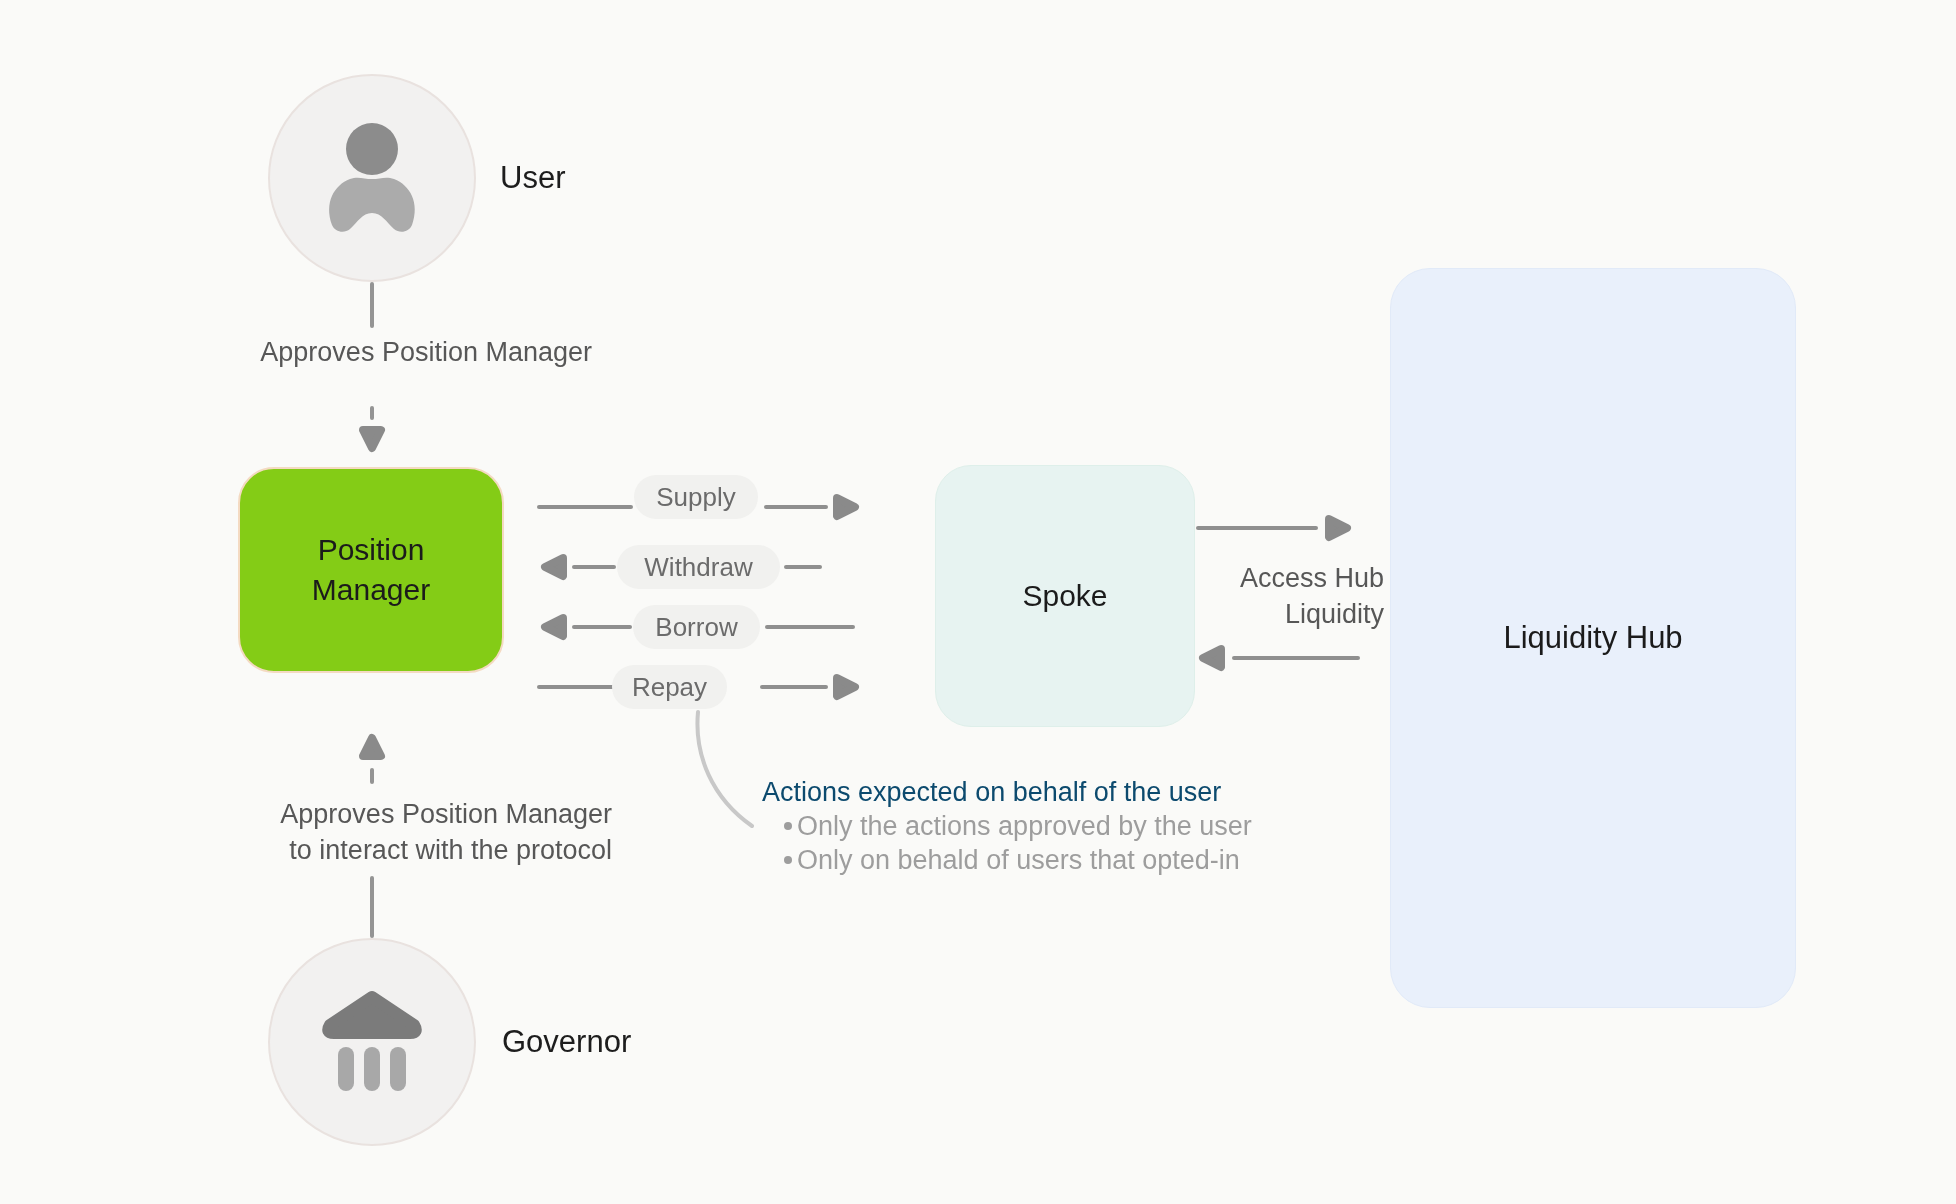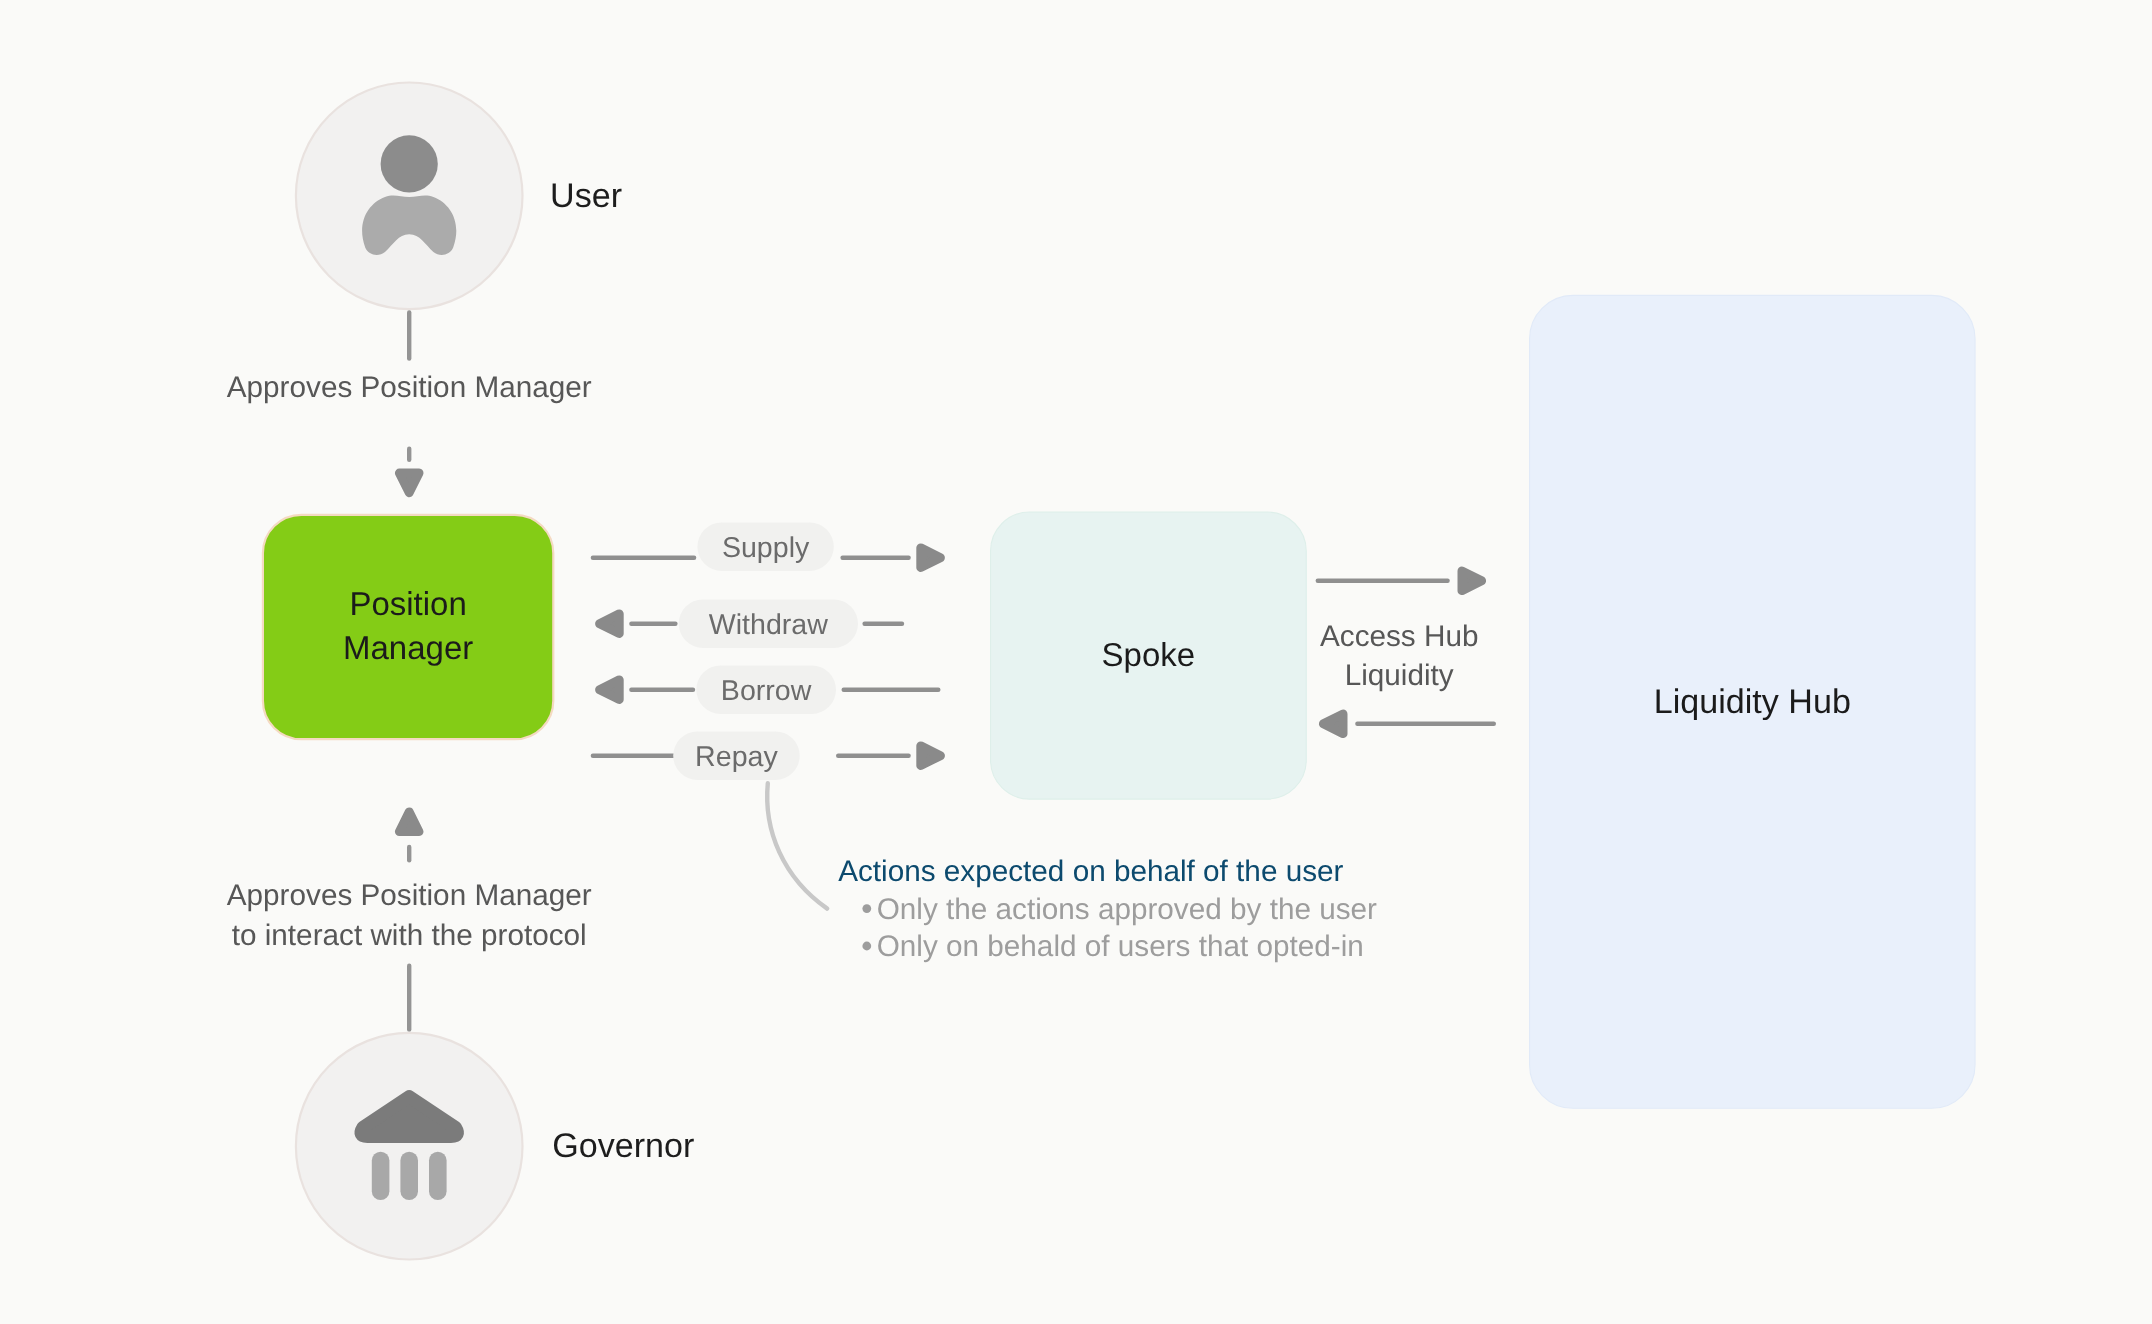--- a/index.html
+++ b/index.html
@@ -18,31 +18,31 @@
     display:flex; align-items:center; justify-content:center;
   }
   .actor-label { font-size:31px; line-height:40px; color:#1D1D1D; }
 
   
   .box {
     box-sizing:border-box; display:flex; flex-direction:column;
     align-items:center; justify-content:center; text-align:center;
   }
   .pm-box   { left:238px;  top:467px; width:266px; height:206px; border-radius:36px; background:#84cc16; border:2px solid #F4DAC2; }
-  .spoke-box{ left:900px;  top:465px; width:288px; height:262px; border-radius:36px; background:#E7F3F1; border:1px solid #DEEFEA; }
+  .spoke-box{ left:935px;  top:465px; width:260px; height:262px; border-radius:36px; background:#E7F3F1; border:1px solid #DEEFEA; }
   .hub-box  { left:1390px; top:268px; width:406px; height:740px; border-radius:40px; background:#E9F0FB; border:1px solid #E1EAF8; }
   .box-label { font-size:30px; line-height:40px; color:#1B1B1B; }
 
   
   .hline { position:absolute; height:4px; background:#8F8F8F; border-radius:2px; }
   .vline { position:absolute; width:4px;  background:#949494; border-radius:2px; }
   .curve-svg { position:absolute; }
 
   
-  .conn-text { position:absolute; font-size:27px; line-height:36px; color:#575757; text-align:center; }
+  .conn-text { position:absolute; font-size:27px; line-height:36px; color:#575757; text-align:right; }
 
   
   .pill {
     position:absolute; height:44px; border-radius:22px; background:#F1F1EF;
     color:#6B6B6B; font-size:26px;
     display:flex; align-items:center; justify-content:center;
     box-sizing:border-box;
   }
 
   

